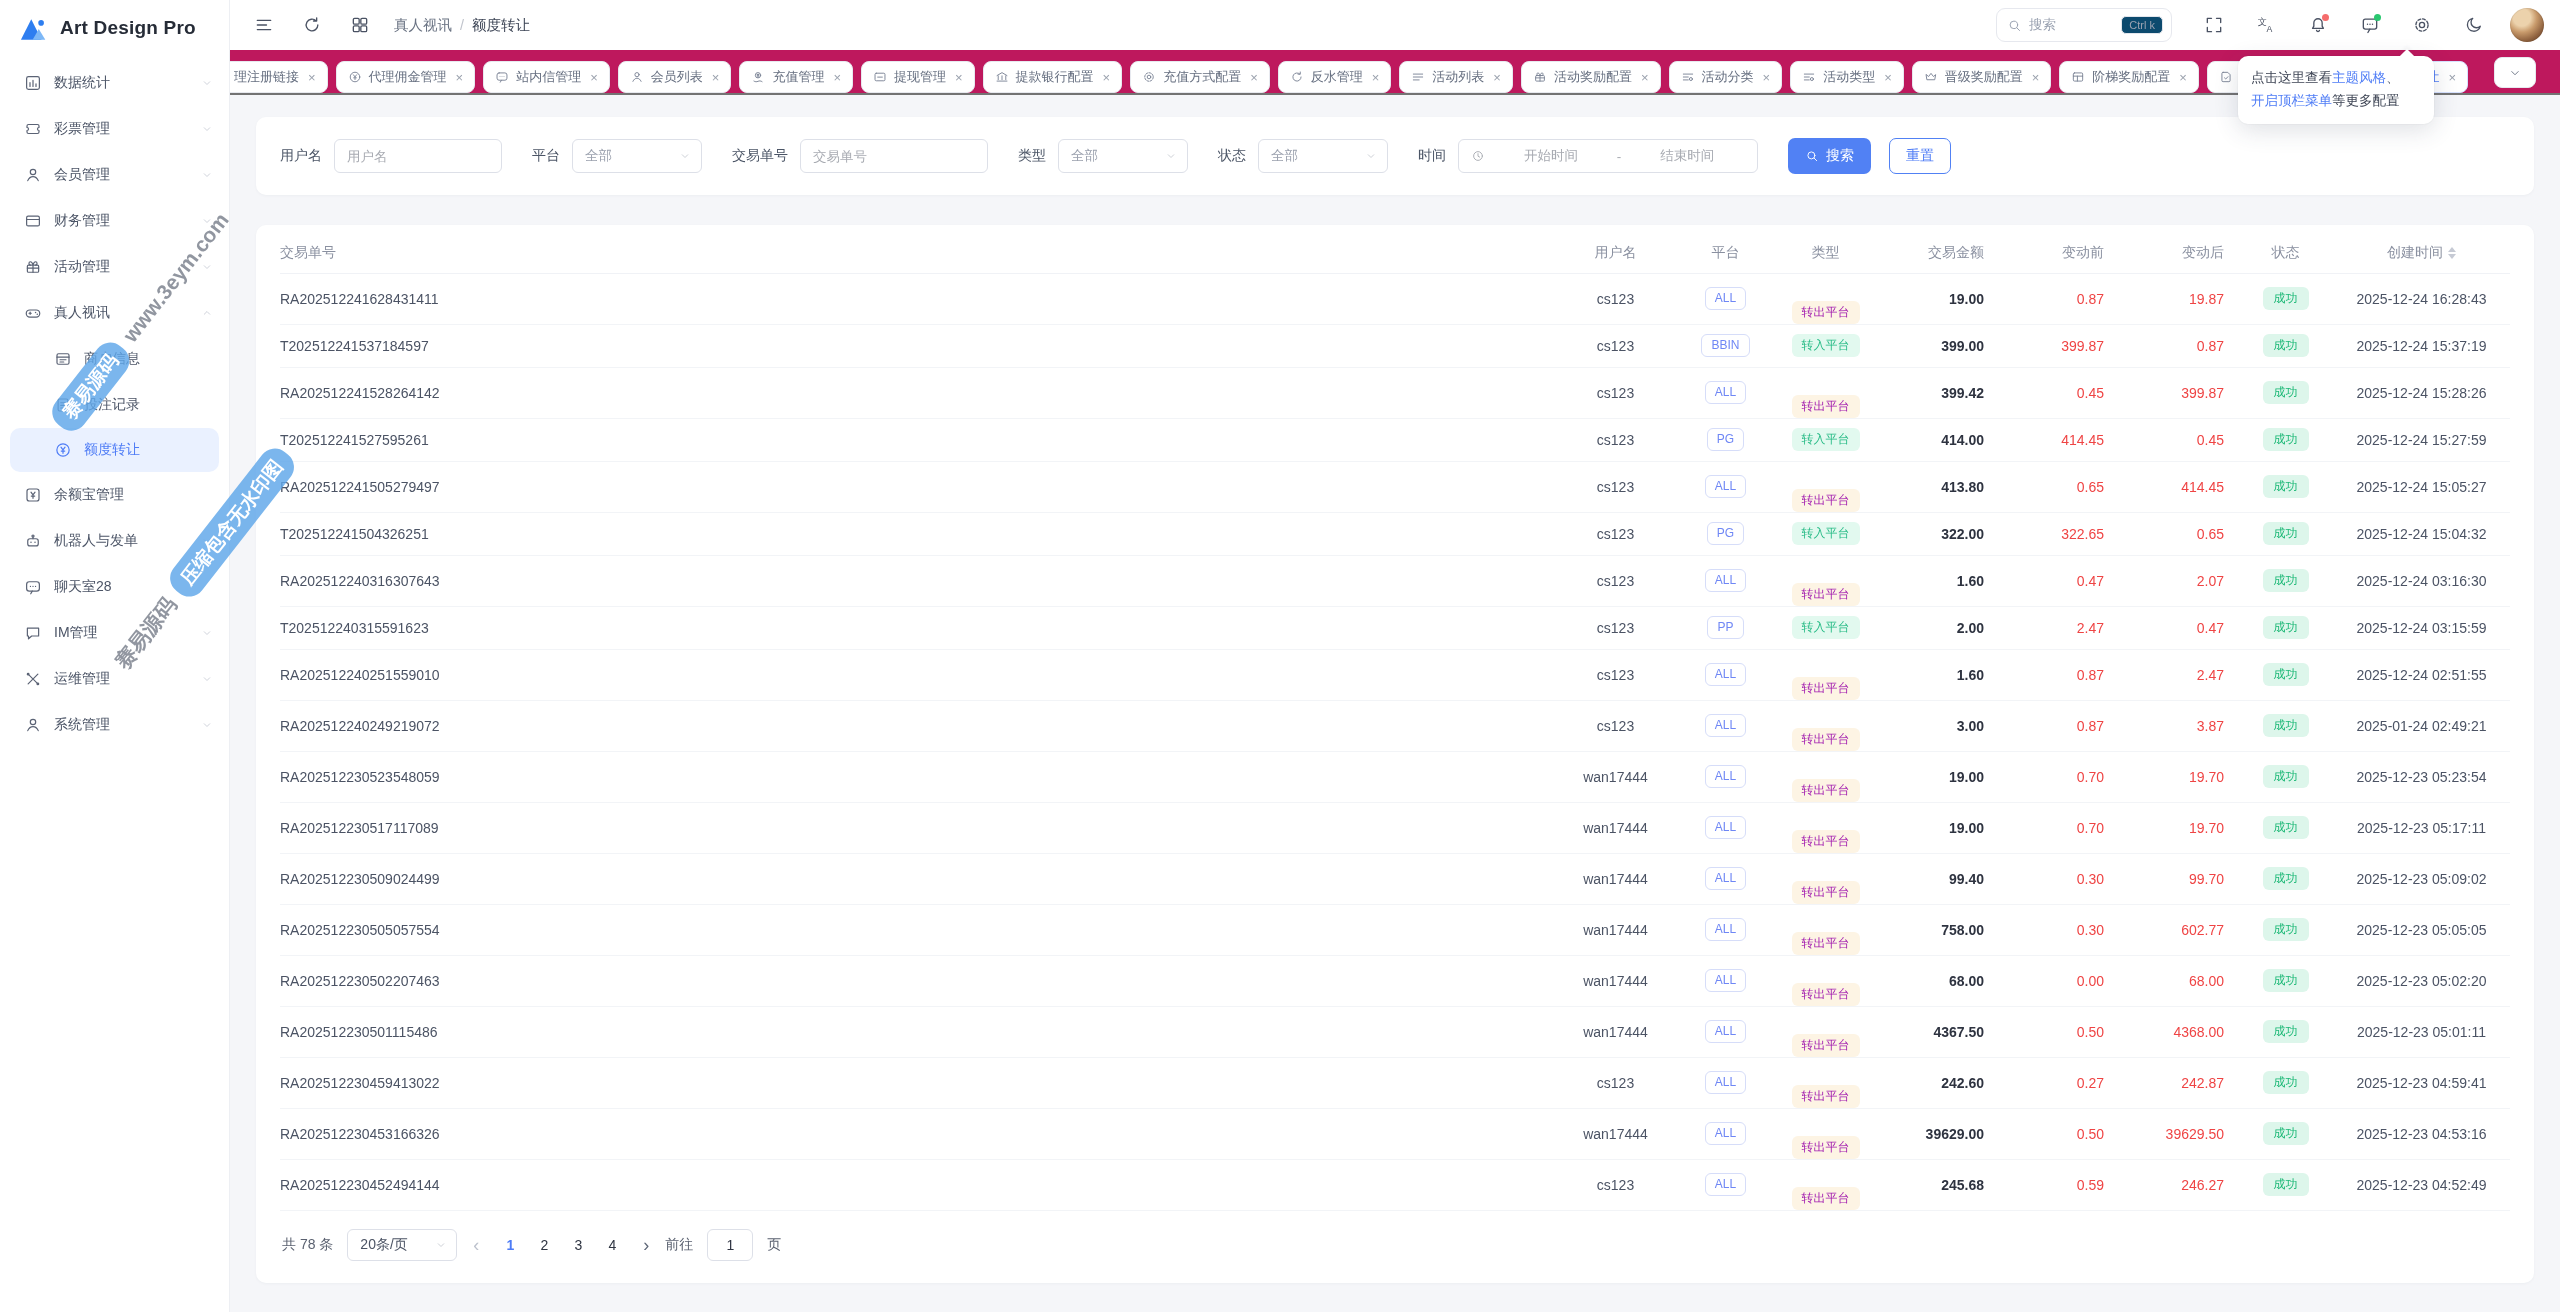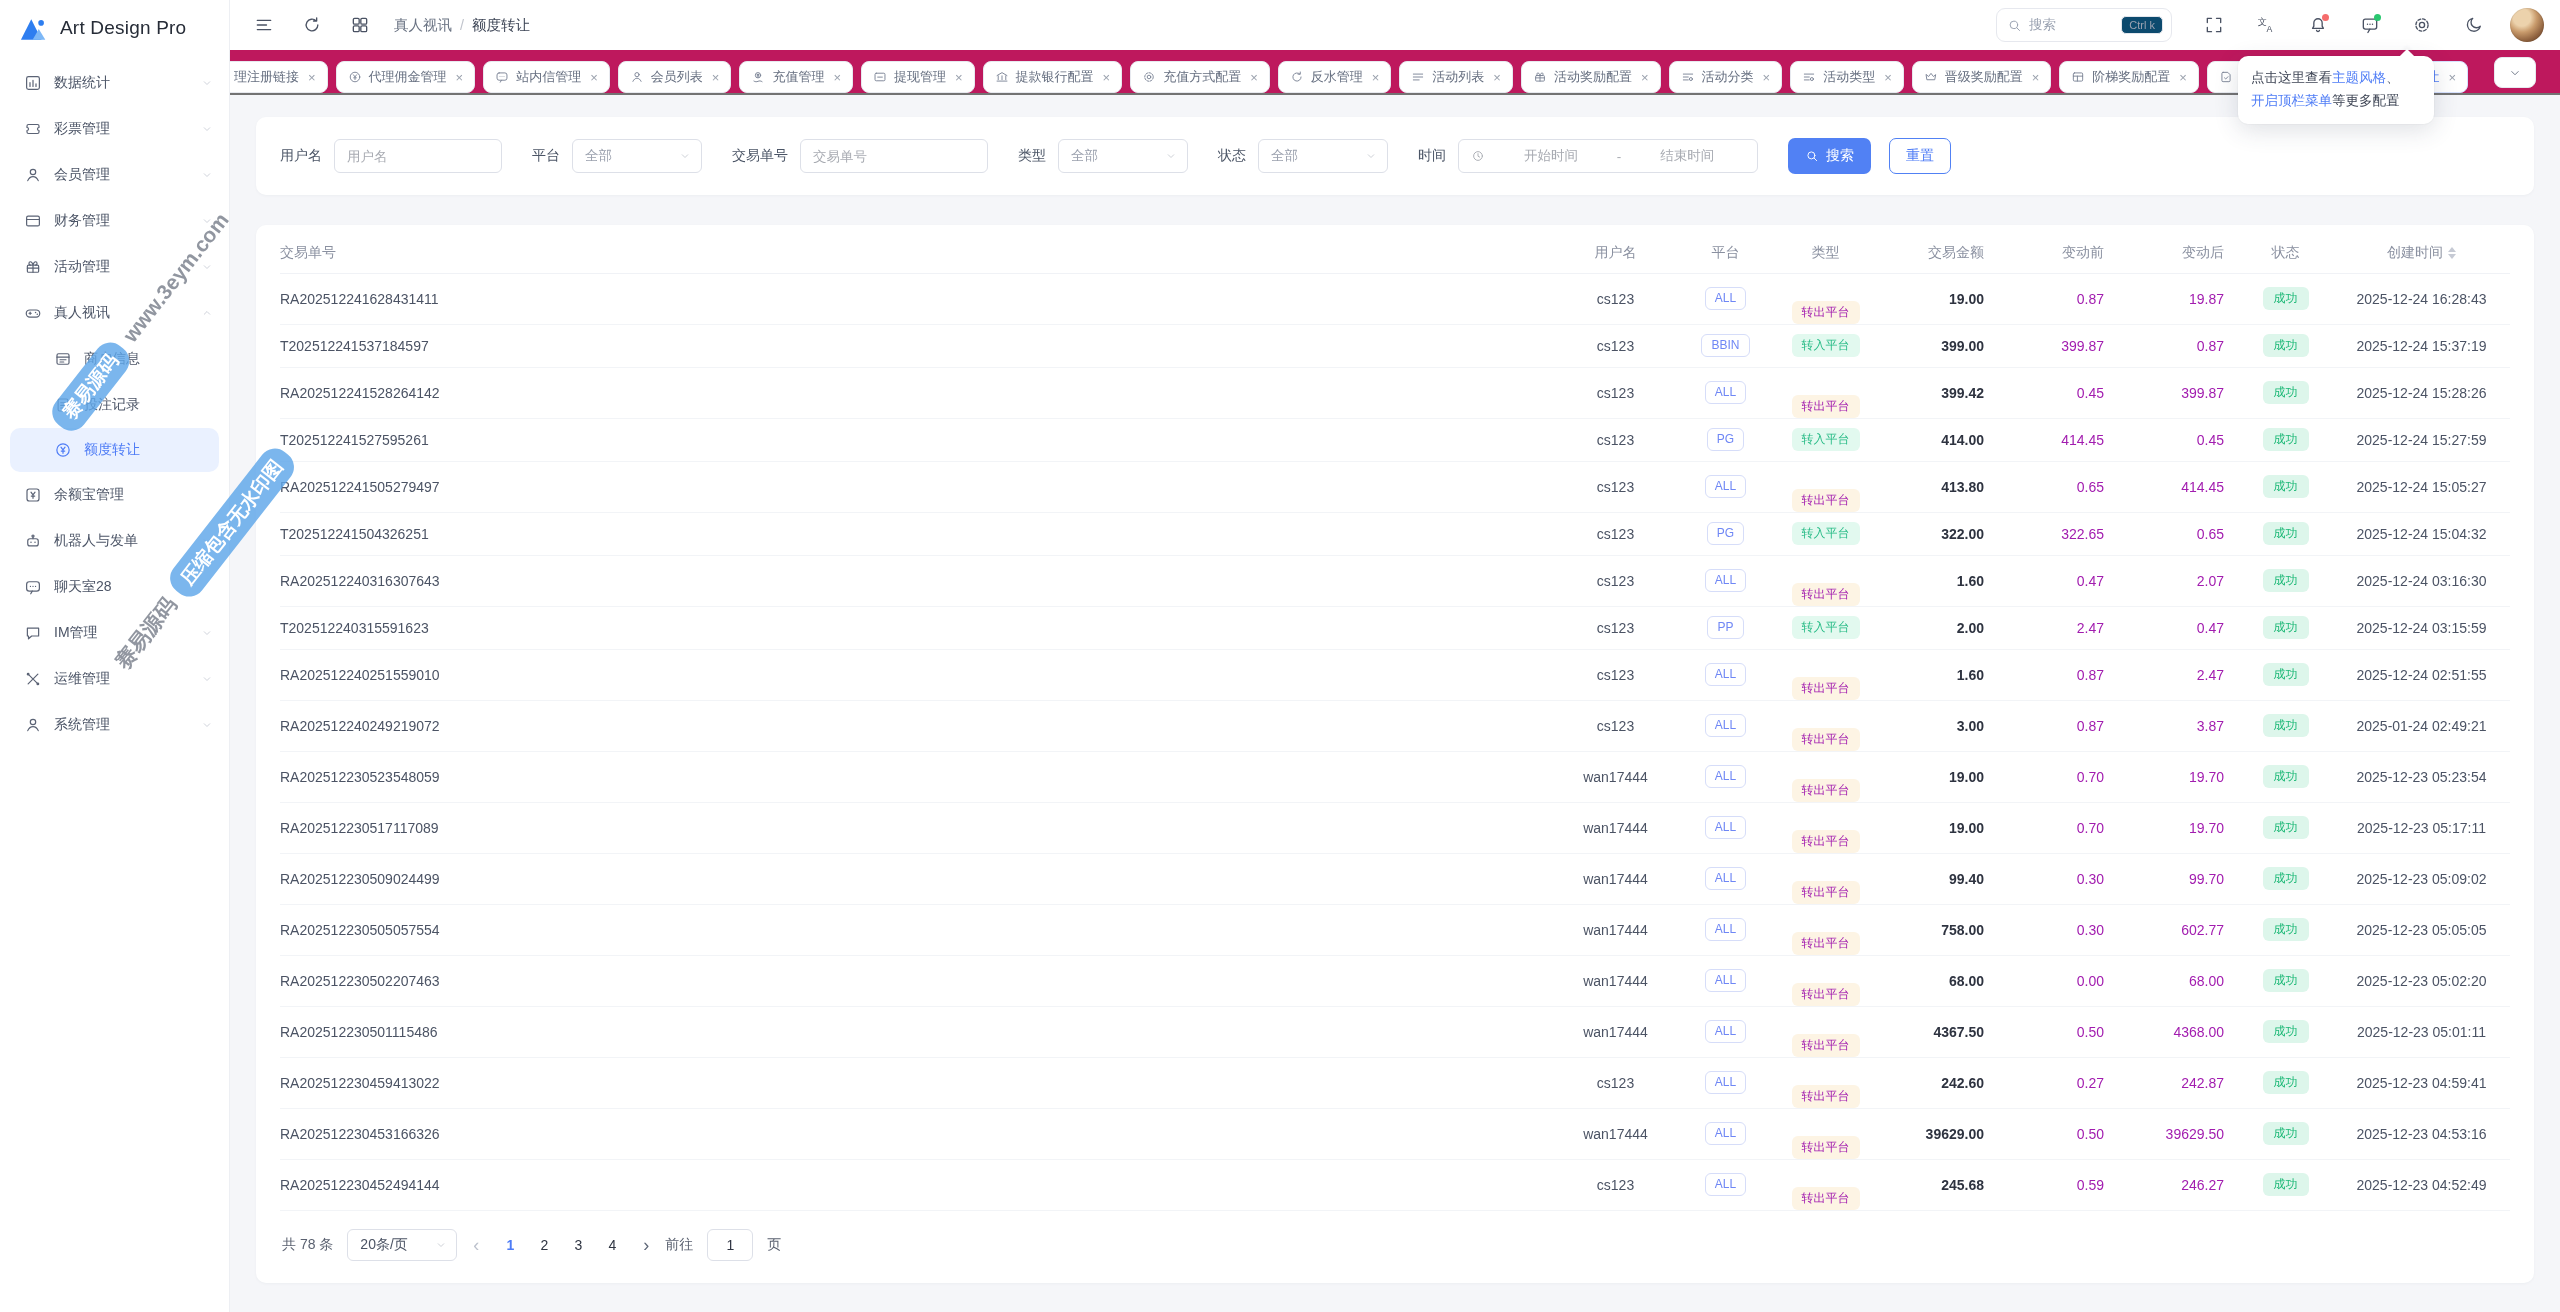--- a/index.html
+++ b/index.html
@@ -8,21 +8,21 @@
     font-family:"Liberation Sans","DejaVu Sans",sans-serif;
     background:#f5f6f9; overflow:hidden; position:relative; color:#4b5364;
   }
   svg { display:block; }
   .ic { display:inline-flex; align-items:center; justify-content:center; }
 
   
   .sidebar { position:absolute; left:0; top:0; width:230px; height:100%;
     background:#fff; border-right:1px solid #edeff3; z-index:5; }
   .logo-row { display:flex; align-items:center; gap:10px; height:56px; padding-left:20px; cursor:pointer; }
-  .logo-title { font-size:19px; font-weight:400; color:#262c37; letter-spacing:.2px; }
+  .logo-title { font-size:19px; font-weight:700; color:#262c37; letter-spacing:.2px; }
   .menu { padding-top:4px; }
   .menu-item { height:46px; display:flex; align-items:center; padding:0 16px 0 24px;
     font-size:14px; color:#4b5466; cursor:pointer; }
   .menu-item .mi-icon { width:18px; height:18px; margin-right:12px; color:#5b6375; }
   .menu-item .mi-label { flex:0 1 auto; white-space:nowrap; }
   .menu-item .chev { margin-left:auto; color:#c3c7d1; }
   .menu-item .chev.up svg { transform:rotate(180deg); }
   .menu-item.sub { padding-left:54px; }
   .menu-item.active { background:#eaf1ff; border-radius:10px; margin:0 10px; height:44px;
     padding-left:44px; color:#4e7cf6; }
@@ -91,21 +91,21 @@
   .btn-reset { height:36px; padding:0 16px; background:#fff; border:1px solid #5181f4;
     border-radius:7px; color:#4e7cf6; font-size:14px; cursor:pointer; font-family:inherit; }
 
   .table-card { margin-top:30px; padding:8px 24px 14px; }
   table { width:100%; border-collapse:collapse; table-layout:fixed; }
   thead th { height:40px; font-size:14px; font-weight:400; color:#8a90a0;
     border-bottom:1px solid #f0f2f6; white-space:nowrap; }
   tbody td { height:43px; font-size:14px; color:#4b5364; border-bottom:1px solid #f2f4f7; white-space:nowrap; }
   .al { text-align:left; } .ac { text-align:center; } .ar { text-align:right; padding-right:14px; }
   td.num-b { font-weight:700; color:#2e3340; font-variant-numeric:tabular-nums; }
-  td.num-g { color:#a21caf; font-variant-numeric:tabular-nums; }
+  td.num-g { color:#ef4444; font-variant-numeric:tabular-nums; }
   .tag { display:inline-block; font-size:12px; border-radius:6px; padding:4px 10px; line-height:1.25; }
   .tag-plain { border:1px solid #d6ddf9; color:#6f87f5; background:#fff; padding:3px 9px; }
   .tag-warn { background:#fdf4e4; color:#a21caf;margin-top:27px; }
   .tag-in { background:#e2f9ef; color:#27bb86; }
   .tag-ok { background:#ddf6eb; color:#1cb876; padding:4px 11px; }
   .sort { display:inline-flex; flex-direction:column; gap:2px; margin-left:5px; vertical-align:middle; }
   .sort i { width:0; height:0; border-left:4px solid transparent; border-right:4px solid transparent; display:block; }
   .sort .s-up { border-bottom:5px solid #c6cad4; } .sort .s-dn { border-top:5px solid #c6cad4; }
 
   .pagination { display:flex; align-items:center; gap:14px;

